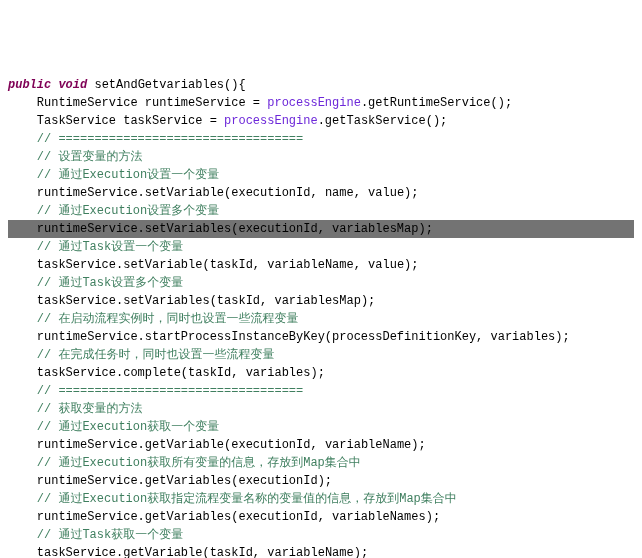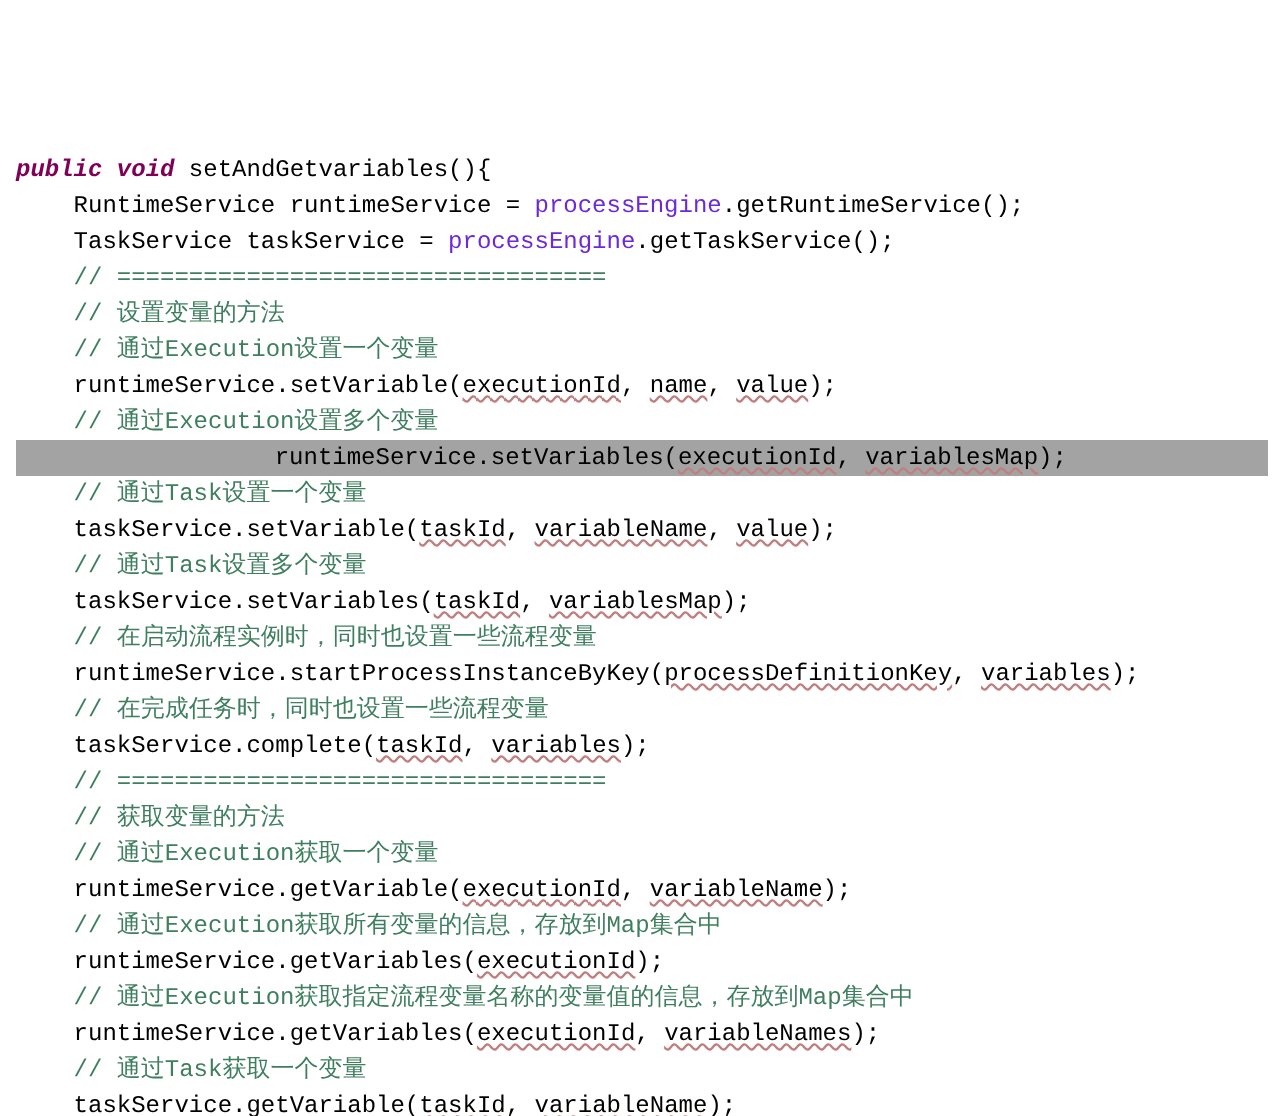--- a/index.html
+++ b/index.html
@@ -9,23 +9,23 @@
     font-size: 12px;
     line-height: 1.5;
     background: #ffffff;
     color: #000000;
     white-space: pre;
   }
   .kw { color: #7f0055; font-weight: bold; font-style: italic; }   
   .field { color: #6d28d9; }                    
   .comment { color: #3f7f5f; }                  
   .txt { color: #000000; }                      
-  .u { text-decoration: underline; text-decoration-style: wavy; text-decoration-color: #c08080; }
+  .u { text-decoration-style: wavy; text-decoration-color: #c08080; }
   .ln { display: block; }
-  .hl { background: #a3a3a3; display: block; text-align: center; }
+  .hl { background: #737373; display: block; }
 </style>
 </head>
 <body>
 
 
 
 <div><span class="ln"><span class="kw">public</span><span> </span><span class="kw">void</span><span class="txt"> setAndGetvariables(){</span></span><span class="ln"><span class="txt">    RuntimeService runtimeService = </span><span class="field">processEngine</span><span class="txt">.getRuntimeService();</span></span><span class="ln"><span class="txt">    TaskService taskService = </span><span class="field">processEngine</span><span class="txt">.getTaskService();</span></span><span class="ln comment">    // ==================================</span><span class="ln comment">    // 设置变量的方法</span><span class="ln comment">    // 通过Execution设置一个变量</span><span class="ln"><span class="txt">    runtimeService.setVariable(</span><span class="txt u">executionId</span><span class="txt">, </span><span class="txt u">name</span><span class="txt">, </span><span class="txt u">value</span><span class="txt">);</span></span><span class="ln comment">    // 通过Execution设置多个变量</span><span class="hl"><span class="txt">    runtimeService.setVariables(</span><span class="txt u">executionId</span><span class="txt">, </span><span class="txt u">variablesMap</span><span class="txt">);</span></span><span class="ln comment">    // 通过Task设置一个变量</span><span class="ln"><span class="txt">    taskService.setVariable(</span><span class="txt u">taskId</span><span class="txt">, </span><span class="txt u">variableName</span><span class="txt">, </span><span class="txt u">value</span><span class="txt">);</span></span><span class="ln comment">    // 通过Task设置多个变量</span><span class="ln"><span class="txt">    taskService.setVariables(</span><span class="txt u">taskId</span><span class="txt">, </span><span class="txt u">variablesMap</span><span class="txt">);</span></span><span class="ln comment">    // 在启动流程实例时，同时也设置一些流程变量</span><span class="ln"><span class="txt">    runtimeService.startProcessInstanceByKey(</span><span class="txt u">processDefinitionKey</span><span class="txt">, </span><span class="txt u">variables</span><span class="txt">);</span></span><span class="ln comment">    // 在完成任务时，同时也设置一些流程变量</span><span class="ln"><span class="txt">    taskService.complete(</span><span class="txt u">taskId</span><span class="txt">, </span><span class="txt u">variables</span><span class="txt">);</span></span><span class="ln comment">    // ==================================</span><span class="ln comment">    // 获取变量的方法</span><span class="ln comment">    // 通过Execution获取一个变量</span><span class="ln"><span class="txt">    runtimeService.getVariable(</span><span class="txt u">executionId</span><span class="txt">, </span><span class="txt u">variableName</span><span class="txt">);</span></span><span class="ln comment">    // 通过Execution获取所有变量的信息，存放到Map集合中</span><span class="ln"><span class="txt">    runtimeService.getVariables(</span><span class="txt u">executionId</span><span class="txt">);</span></span><span class="ln comment">    // 通过Execution获取指定流程变量名称的变量值的信息，存放到Map集合中</span><span class="ln"><span class="txt">    runtimeService.getVariables(</span><span class="txt u">executionId</span><span class="txt">, </span><span class="txt u">variableNames</span><span class="txt">);</span></span><span class="ln"></span><span class="ln comment">    // 通过Task获取一个变量</span><span class="ln"><span class="txt">    taskService.getVariable(</span><span class="txt u">taskId</span><span class="txt">, </span><span class="txt u">variableName</span><span class="txt">);</span></span></div>
 
 
 

